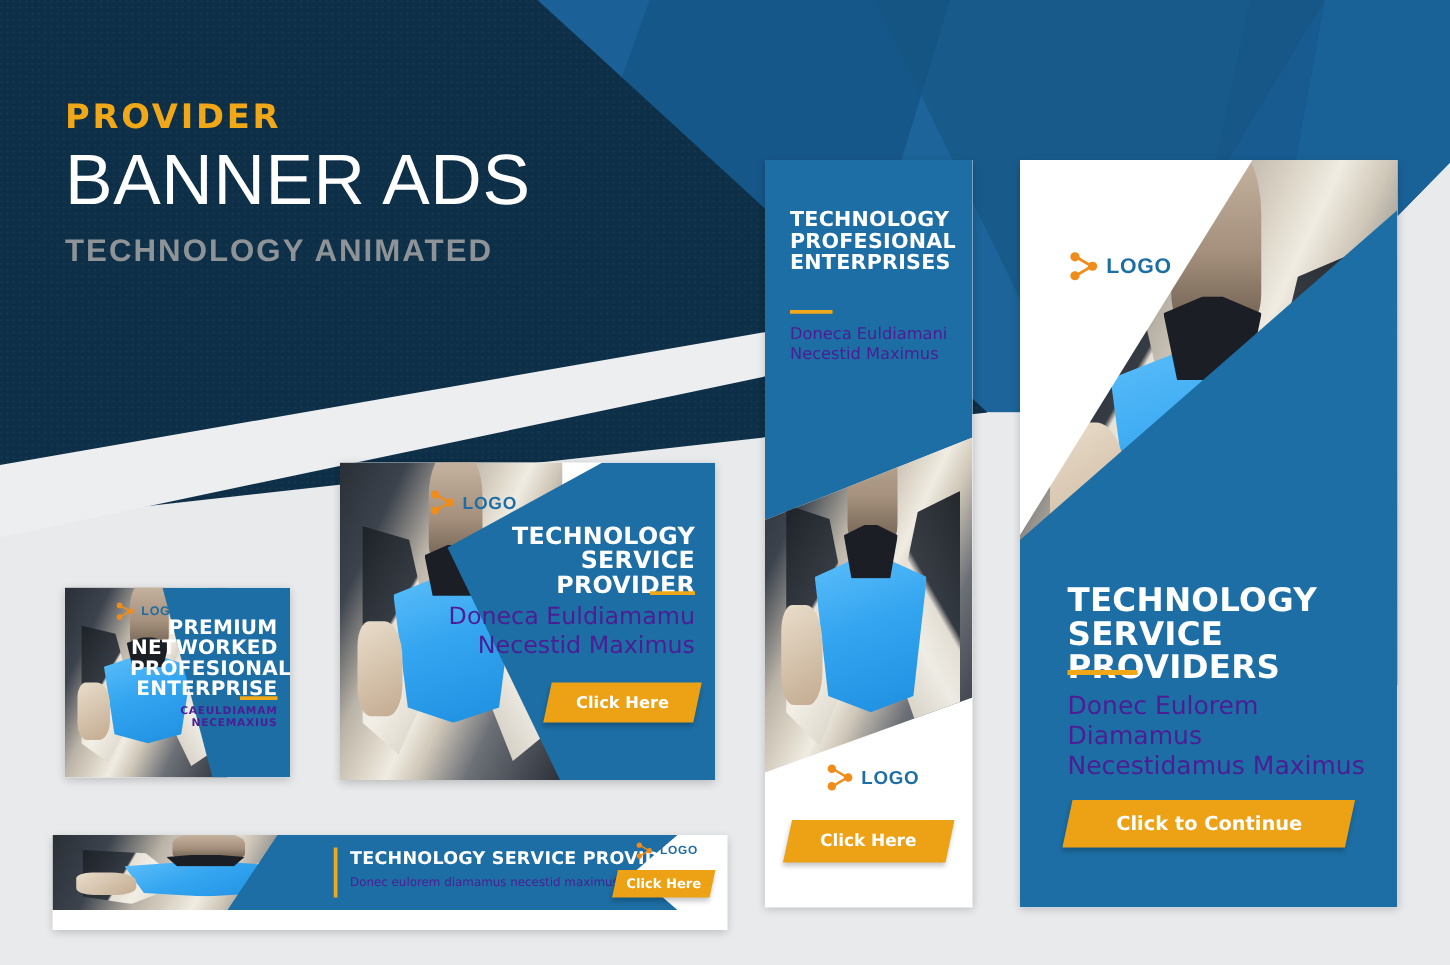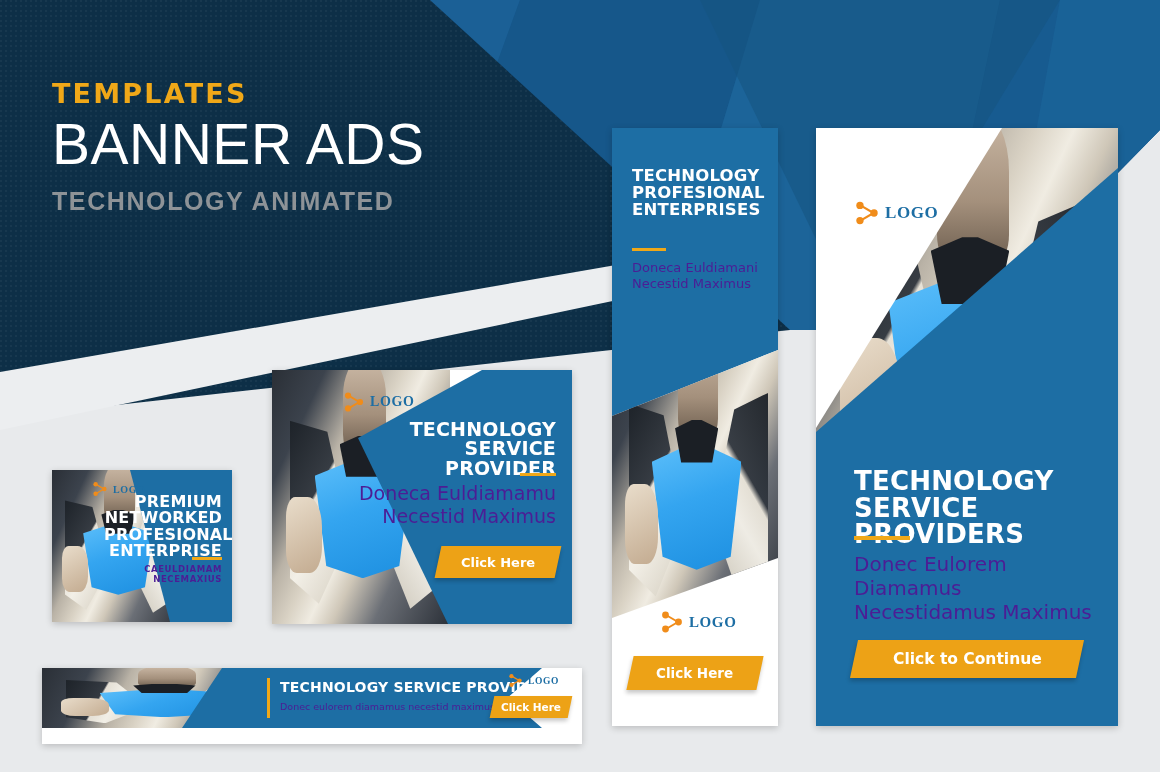--- a/index.html
+++ b/index.html
@@ -116,21 +116,21 @@
     background:#eda216; color:#ffffff; font-weight:bold;
     font-family:"DejaVu Sans", sans-serif; text-align:center;
     display:flex; align-items:center; justify-content:center;
     box-shadow:0 3px 4px rgba(0,0,0,0.22);
   }
   .cta.skew { transform:skewX(-12deg); }
   .cta.skew > span { transform:skewX(12deg); display:block; }
 
   
   .logo { display:flex; align-items:center; gap:5px; }
-  .logo-text { color:#1d6ea4; font-weight:bold; font-family:Liberation Serif, serif; letter-spacing:0.6px; }
+  .logo-text { color:#1d6ea4; font-weight:bold; font-family:Liberation Sans, sans-serif; letter-spacing:0.6px; }
 
   
   #b-square { left:52px; top:470px; width:180px; height:152px; }
   #b-square .photo { left:0; top:0; width:130px; height:152px; }
   #b-square .blue-panel {
     left:0; top:0; width:180px; height:152px;
     clip-path:polygon(78px 0, 180px 0, 180px 152px, 118px 152px);
   }
   #b-square-head { position:absolute; right:10px; top:24px; width:118px; text-align:right; font-size:16px; }
   #b-square .rule { position:absolute; right:10px; top:87px; width:30px; }
@@ -207,21 +207,21 @@
       <polygon points="700,0 1060,0 860,330" fill="#15537f" opacity="0.55"></polygon>
       <polygon points="1060,0 1160,0 1160,190 1000,330" fill="#1d6aa0" opacity="0.45"></polygon>
       <polygon points="0,0 300,0 150,330 0,330" fill="#1a5f94" opacity="0.6"></polygon>
     </svg>
   </div>
 
   <div class="bg-dark"></div>
   <div class="bg-wedge"></div>
 
   <div class="header">
-    <div class="kicker">TEMPLATES</div>
+    <div class="kicker">PROVIDER</div>
     <div class="title2">BANNER ADS</div>
     <div class="subtitle">TECHNOLOGY ANIMATED</div>
   </div>
 
   <div class="banner" id="b-square">
     <div class="photo">
       <div class="photo-inner"></div>
       <div class="photo-collarL"></div>
         <div class="photo-collarR"></div>
       <div class="photo-shirt"></div>

